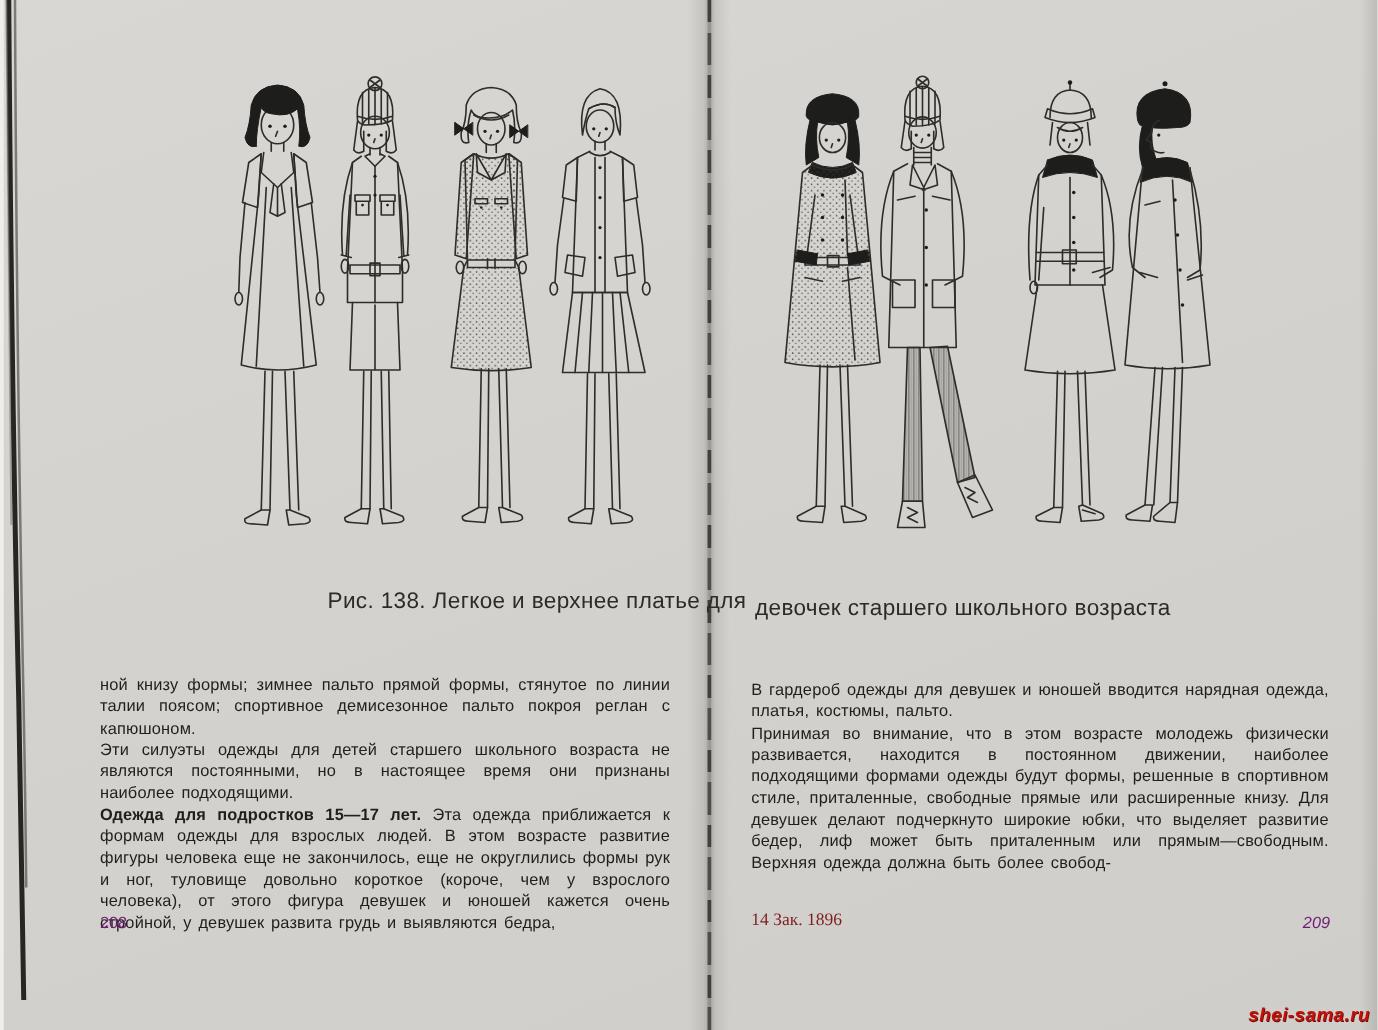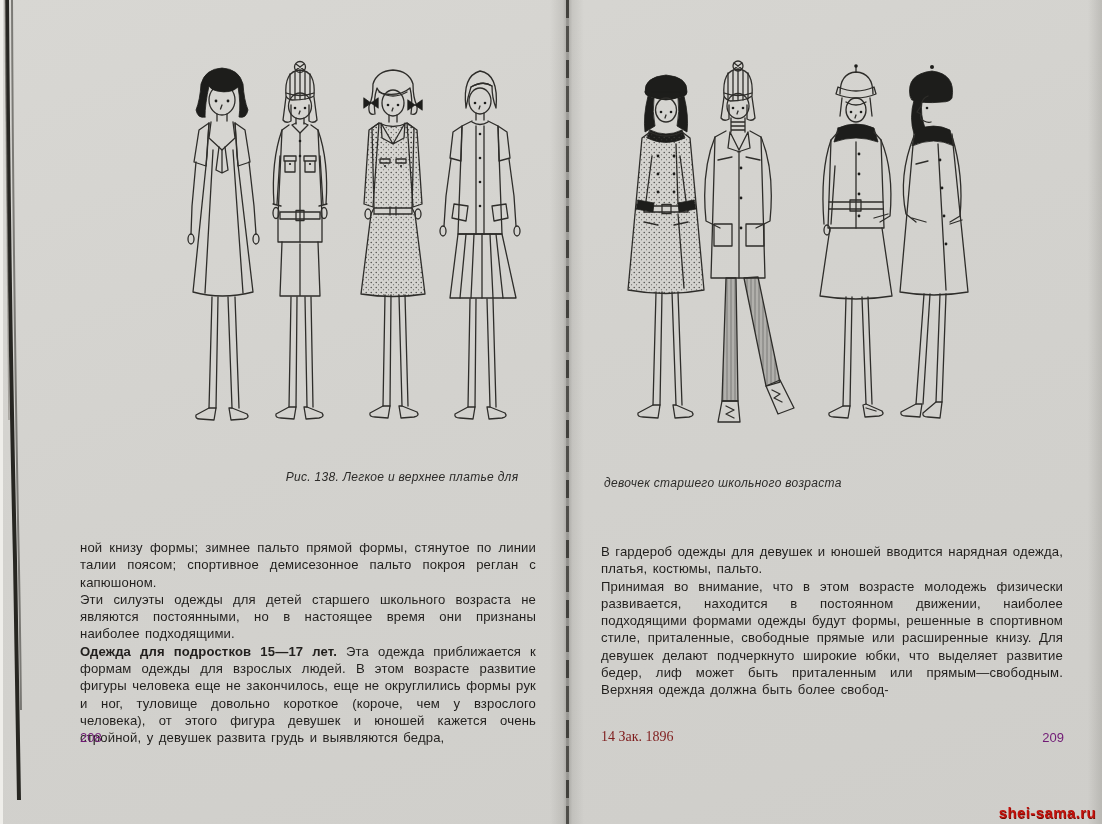--- a/index.html
+++ b/index.html
@@ -28,44 +28,43 @@
   .right-edge{
     position:absolute;right:0;top:0;width:14px;height:824px;
     background:linear-gradient(270deg,rgba(120,118,112,.25),rgba(120,118,112,0));
   }
 
   .figure-area{position:absolute;}
   #fig-left{left:165px;top:56px;}
   #fig-right{left:598px;top:56px;}
 
   .caption{
-    position:absolute;font-size:12px;letter-spacing:.3px;color:#2c2b29;
+    position:absolute;font-size:18px;letter-spacing:.3px;color:#2c2b29;
     white-space:nowrap;
-    font-style:italic;
   }
   #caption-left{left:262px;top:470px;width:280px;text-align:center;}
   #caption-right{left:604px;top:476px;width:300px;text-align:left;}
 
   .body-text{
     position:absolute;top:539px;font-size:13.1px;line-height:17.3px;
     text-align:justify;color:#211f1d;letter-spacing:.15px;word-spacing:1.6px;
   }
   #body-left{left:80px;width:456px;}
   #body-right{left:601px;width:462px;top:543px;}
   .body-text p{margin:0;}
   .body-text b{font-weight:bold;}
 
   .page-number{position:absolute;font-size:13px;color:#701a75;}
   #page-num-left{left:80px;top:730px;}
-  #page-num-right{left:1018px;top:730px;width:46px;text-align:right;}
+  #page-num-right{left:1018px;top:730px;width:46px;text-align:right;font-style:italic;}
   #printers-mark{position:absolute;left:601px;top:729px;font-family:"Liberation Serif",serif;font-size:14px;color:#7f1d1d;}
 
   #watermark{
     position:absolute;right:6px;bottom:3px;font-size:15px;font-weight:bold;
-    letter-spacing:.4px;color:#c3100a;text-shadow:.6px .6px 0 #6d0c05;
+    letter-spacing:.4px;color:#c3100a;text-shadow:.6px .6px 0 #6d0c05;font-style:italic;
   }
 
   svg.figure{stroke:#2e2d2a;fill:none;stroke-width:1.3;stroke-linecap:round;stroke-linejoin:round;}
   svg.figure .ink{fill:#1d1d1b;stroke:#1d1d1b;stroke-width:.8;}
   svg.figure .dot{fill:#1d1d1b;stroke:none;}
   svg.figure .paper{fill:#d3d2ce;}
 </style>
 </head>
 <body>
 

